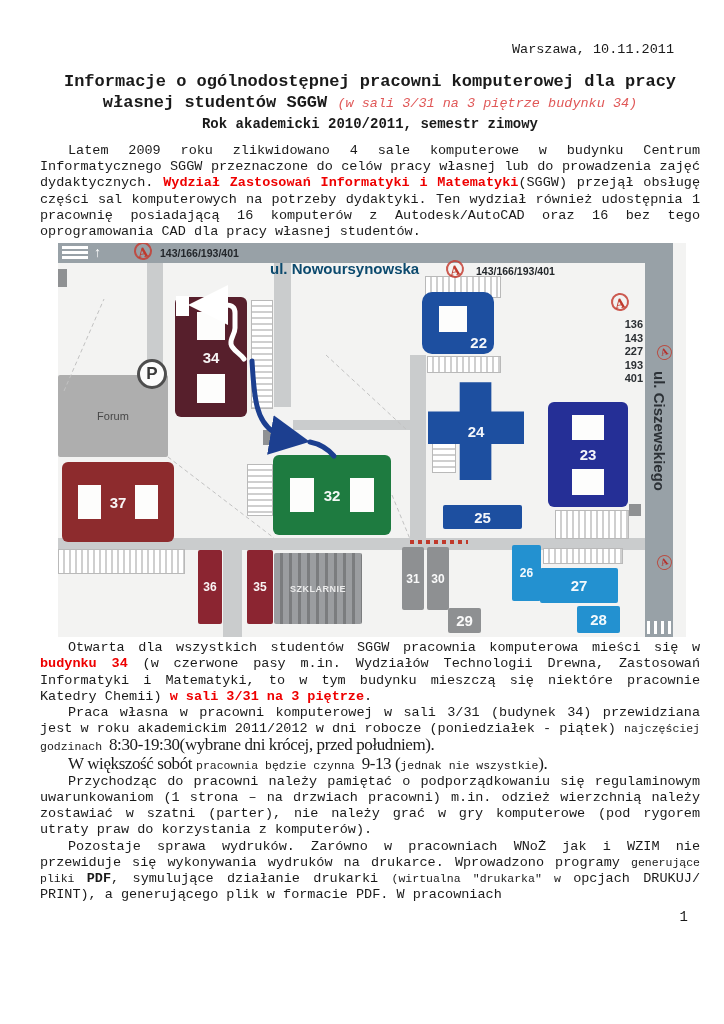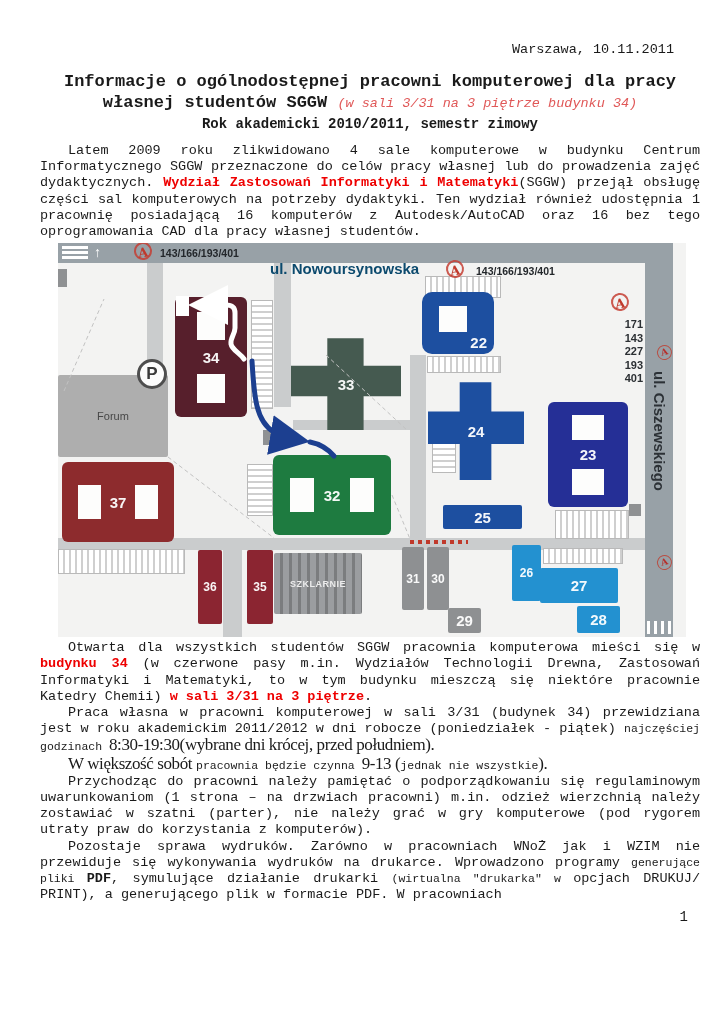--- a/index.html
+++ b/index.html
@@ -144,23 +144,20 @@
           </div>
           <div class="bld shape-holes-v" style="background-color: rgb(37, 47, 150); left: 490px; top: 159px; width: 80px; height: 105px;">
             <span class="bld-label">23</span>
           </div>
           <div class="bld shape-holes-h" style="background-color: rgb(141, 43, 45); left: 4px; top: 219px; width: 112px; height: 80px;">
             <span class="bld-label">37</span>
           </div>
           <div class="bld shape-holes-h" style="background-color: rgb(30, 123, 64); left: 215px; top: 212px; width: 118px; height: 80px;">
             <span class="bld-label">32</span>
           </div>
-          <div class="bld shape-cross" style="background-color: rgb(69, 90, 80); left: 233px; top: 95px; width: 110px; height: 92px;">
-            <span class="bld-label">33</span>
-          </div>
           <div class="bld shape-cross" style="background-color: rgb(29, 79, 160); left: 370px; top: 139px; width: 96px; height: 98px;">
             <span class="bld-label">24</span>
           </div>
           <div class="bld shape-hole-c" style="background-color: rgb(29, 79, 160); left: 364px; top: 49px; width: 72px; height: 62px;">
             <span class="bld-label">22</span>
           </div>
           <div class="bld shape-rect" style="background-color: rgb(29, 79, 160); left: 385px; top: 262px; width: 79px; height: 24px;">
             <span class="bld-label">25</span>
           </div>
           <div class="bld shape-rect" style="background-color: rgb(35, 145, 208); left: 454px; top: 302px; width: 29px; height: 56px;">
@@ -180,21 +177,21 @@
           </div>
           <div class="bld shape-rect" style="background-color: rgb(142, 144, 146); left: 390px; top: 365px; width: 33px; height: 25px;">
             <span class="bld-label">29</span>
           </div>
           <div class="bld shape-rect" style="background-color: rgb(139, 37, 49); left: 140px; top: 307px; width: 24px; height: 74px;">
             <span class="bld-label lbl-sm">36</span>
           </div>
           <div class="bld shape-rect" style="background-color: rgb(139, 37, 49); left: 189px; top: 307px; width: 26px; height: 74px;">
             <span class="bld-label lbl-sm">35</span>
           </div>
-          <div class="bld shape-stripes" style="background-color: rgb(155, 157, 160); left: 216px; top: 310px; width: 88px; height: 61px;">
+          <div class="bld shape-stripes" style="background-color: rgb(155, 157, 160); left: 216px; top: 310px; width: 88px; height: 71px;">
             <span class="bld-label lbl-tiny">SZKLARNIE</span>
           </div>
           <div class="bld shape-rect" style="background-color: rgb(174, 174, 174); left: 0px; top: 132px; width: 110px; height: 82px;">
             <span class="bld-label lbl-dark">Forum</span>
           </div>
         </div>
 
       <svg class="routes" width="628" height="394" viewBox="0 0 628 394">
         <defs>
           <marker id="mb" markerWidth="9" markerHeight="9" refX="6" refY="4" orient="auto">
@@ -236,21 +233,21 @@
       </div>
 
       <div class="busstop busstop2">
         <span class="bus-badge">A</span>
         <span class="bus-lines">143/166/193/401</span>
       </div>
 
       <div class="busstop busstop3">
         <span class="bus-badge">A</span>
         <div class="bus-stack">
-            <div class="bus-stack-item">171</div>
+            <div class="bus-stack-item">136</div>
             <div class="bus-stack-item">143</div>
             <div class="bus-stack-item">227</div>
             <div class="bus-stack-item">193</div>
             <div class="bus-stack-item">401</div>
           </div>
       </div>
 
       <div class="p-badge">P</div>
     </div>
 

